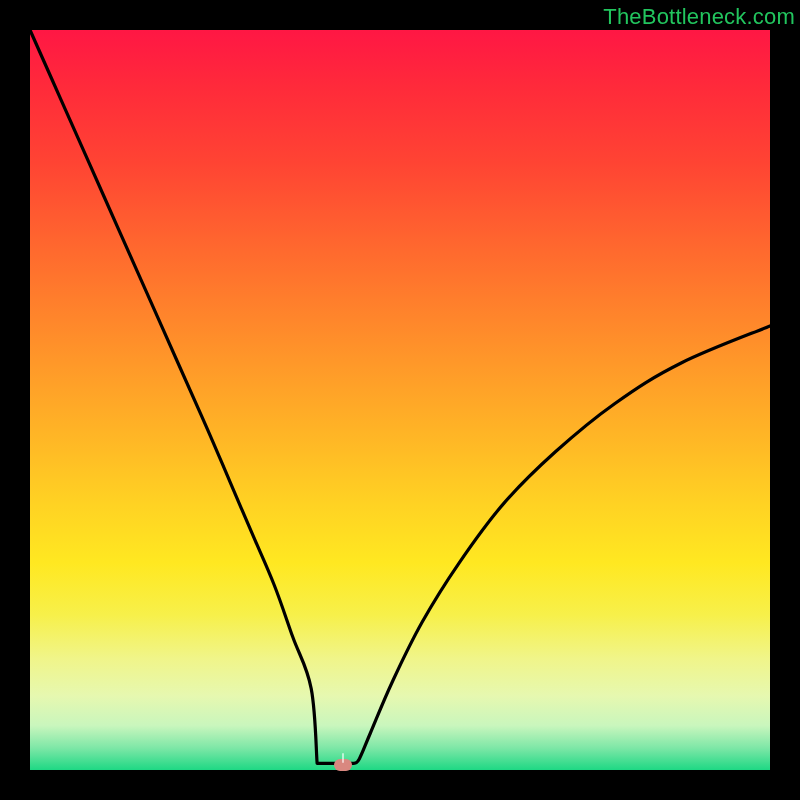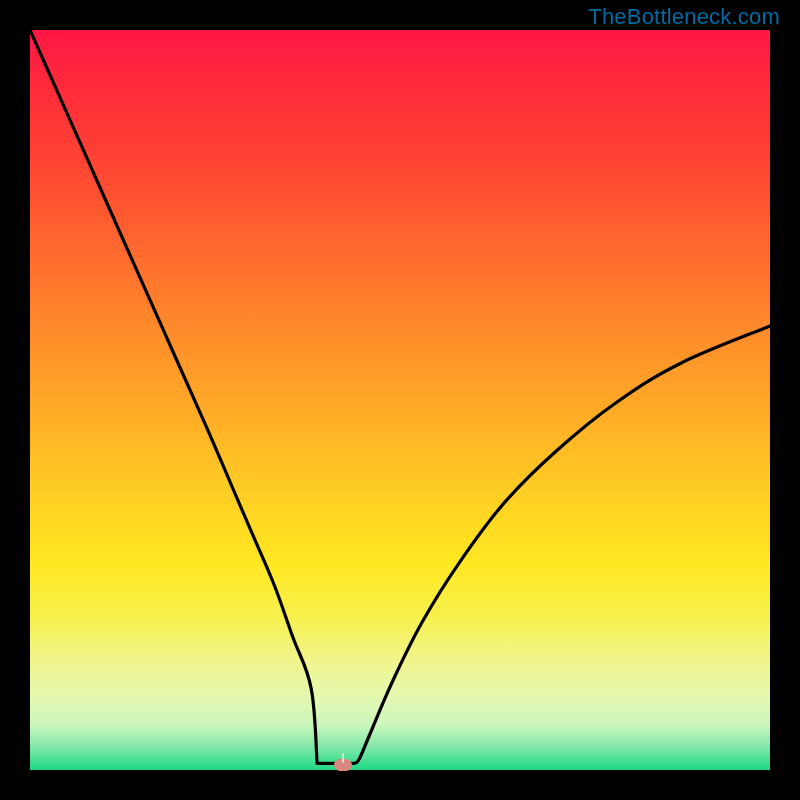--- a/index.html
+++ b/index.html
@@ -37,22 +37,22 @@
       #f0f58a 85%,
       #e6f8b0 90%,
       #c9f6bd 94%,
       #7ee7a7 97%,
       #1ed884 100%
     );
   }
   .watermark {
     position: absolute;
     top: 4px;
-    right: 20px;
-    color: #0369a1;
+    right: 5px;
+    color: #22c55e;
     font-size: 22px;
     letter-spacing: 0.2px;
     user-select: none;
   }
   svg.curve {
     position: absolute;
     left: 0; top: 0;
     width: 740px; height: 740px;
     overflow: visible;
   }

